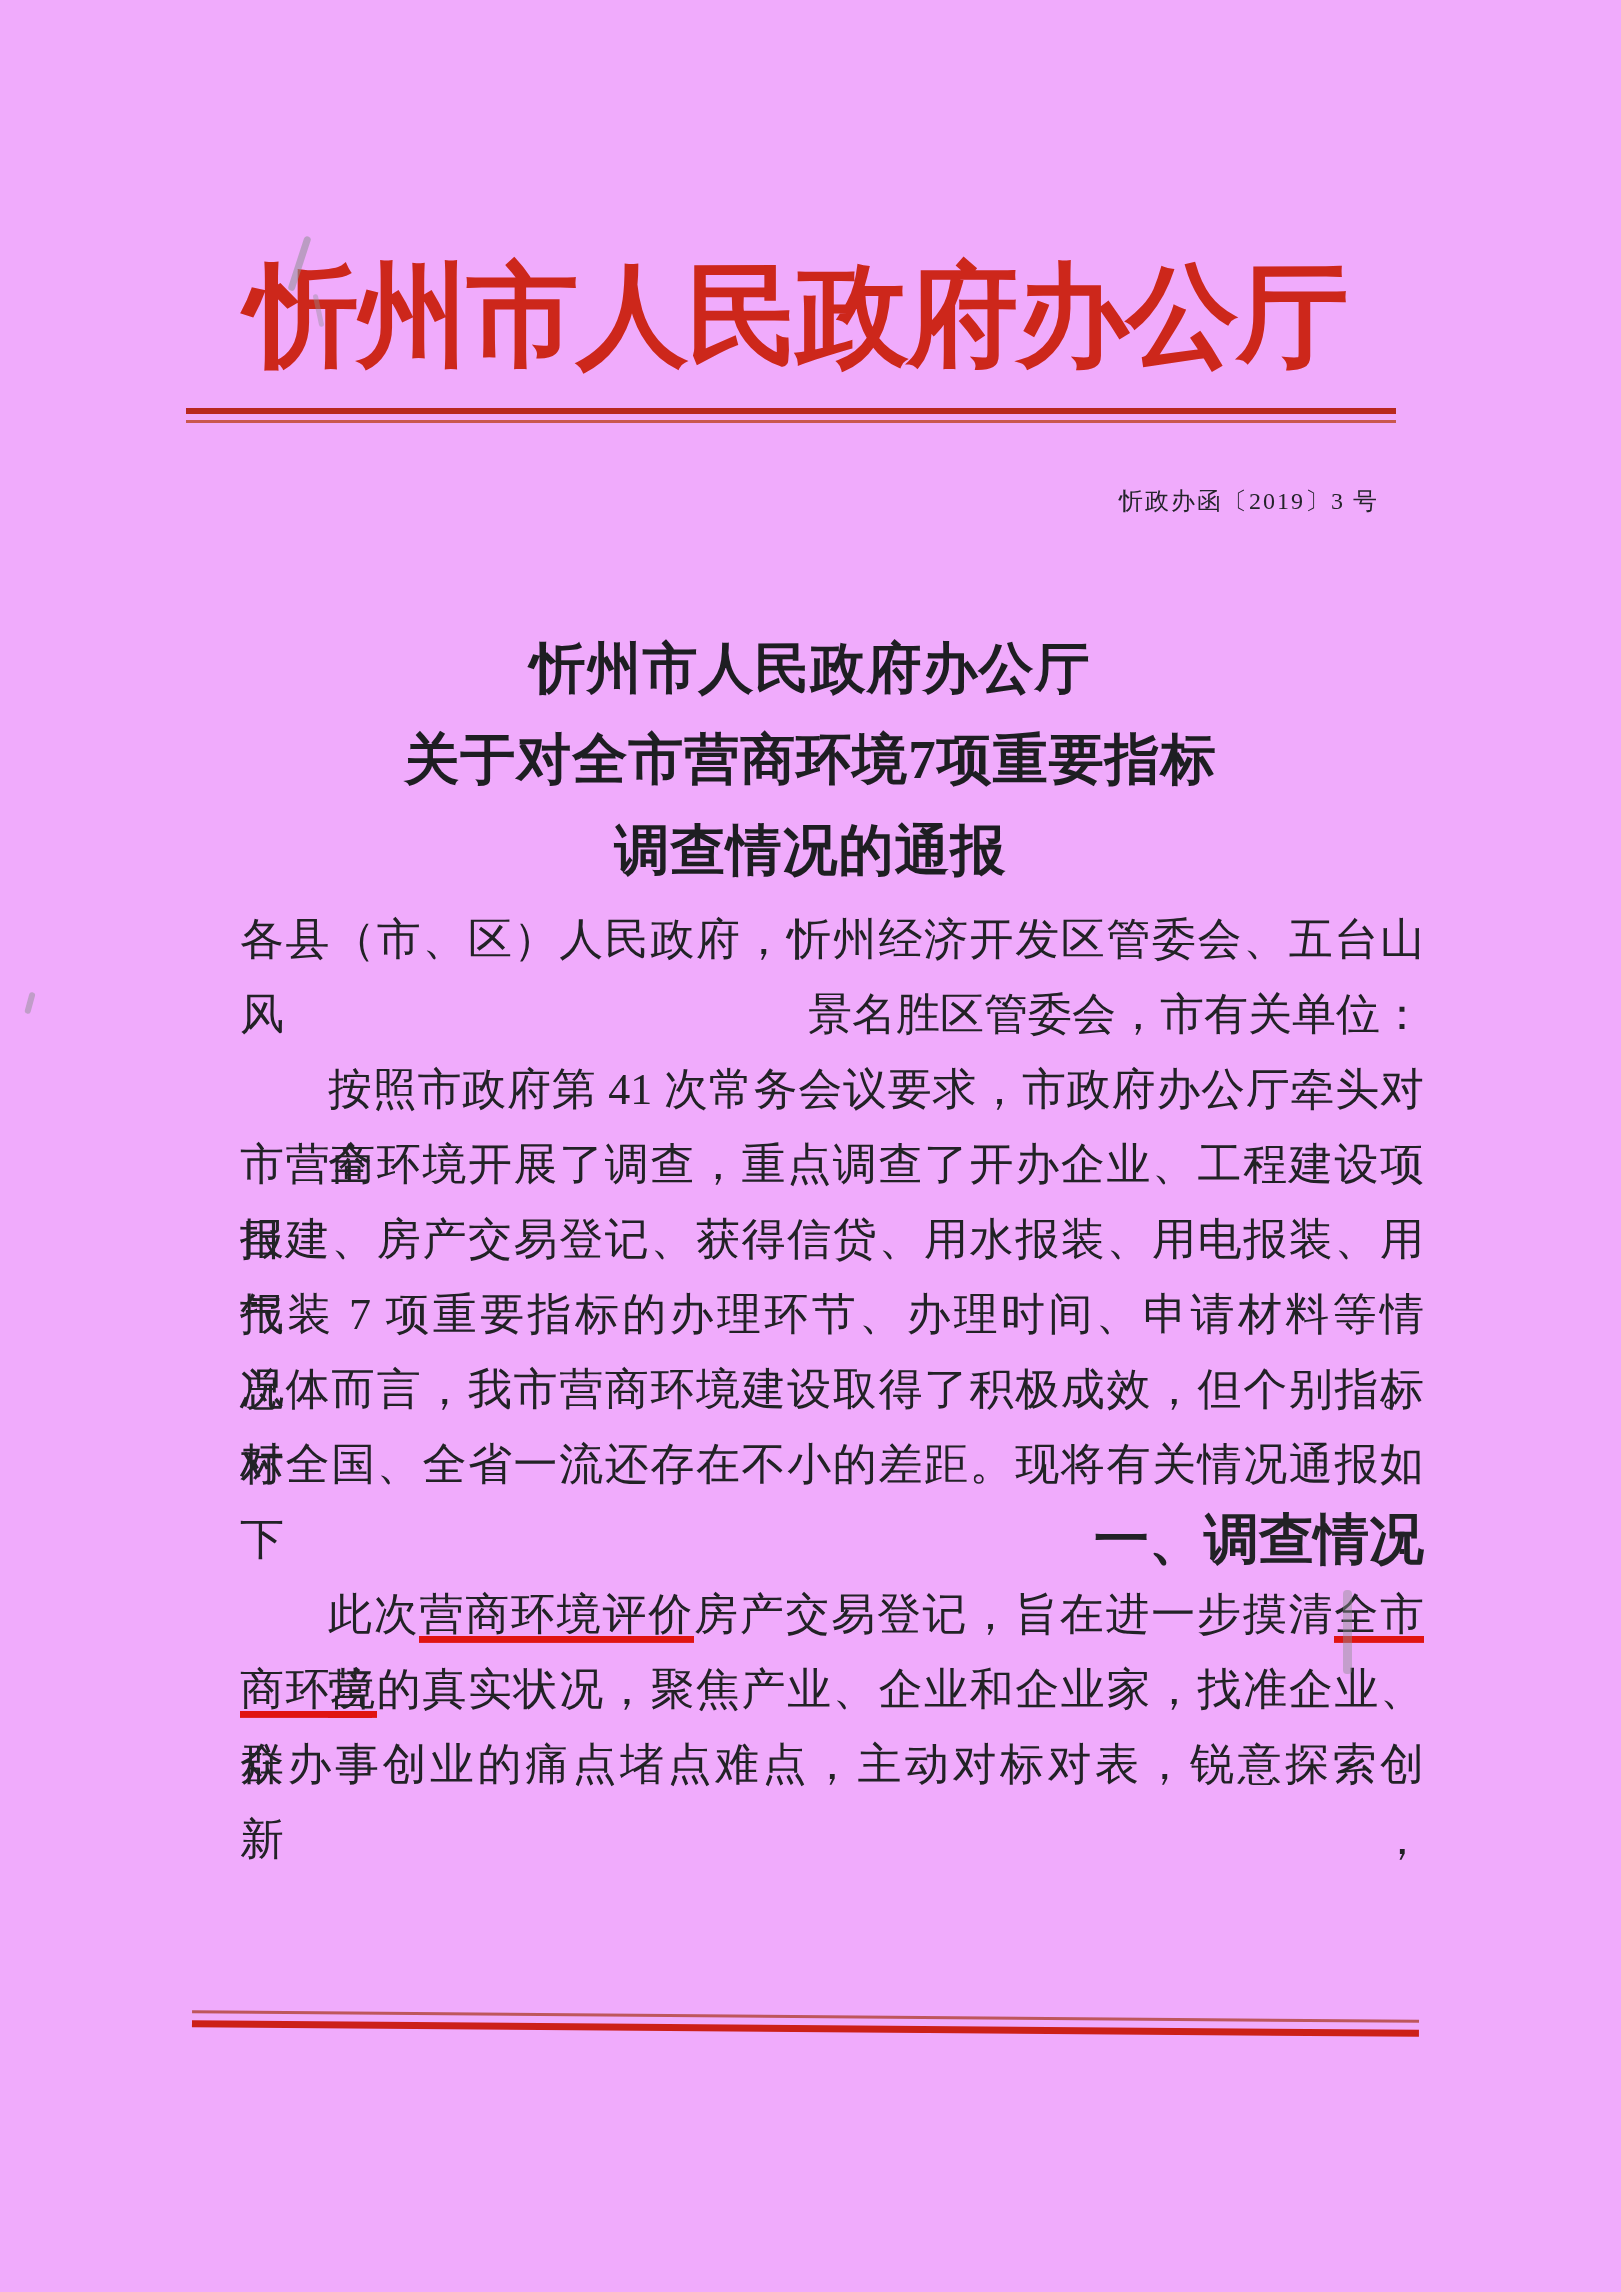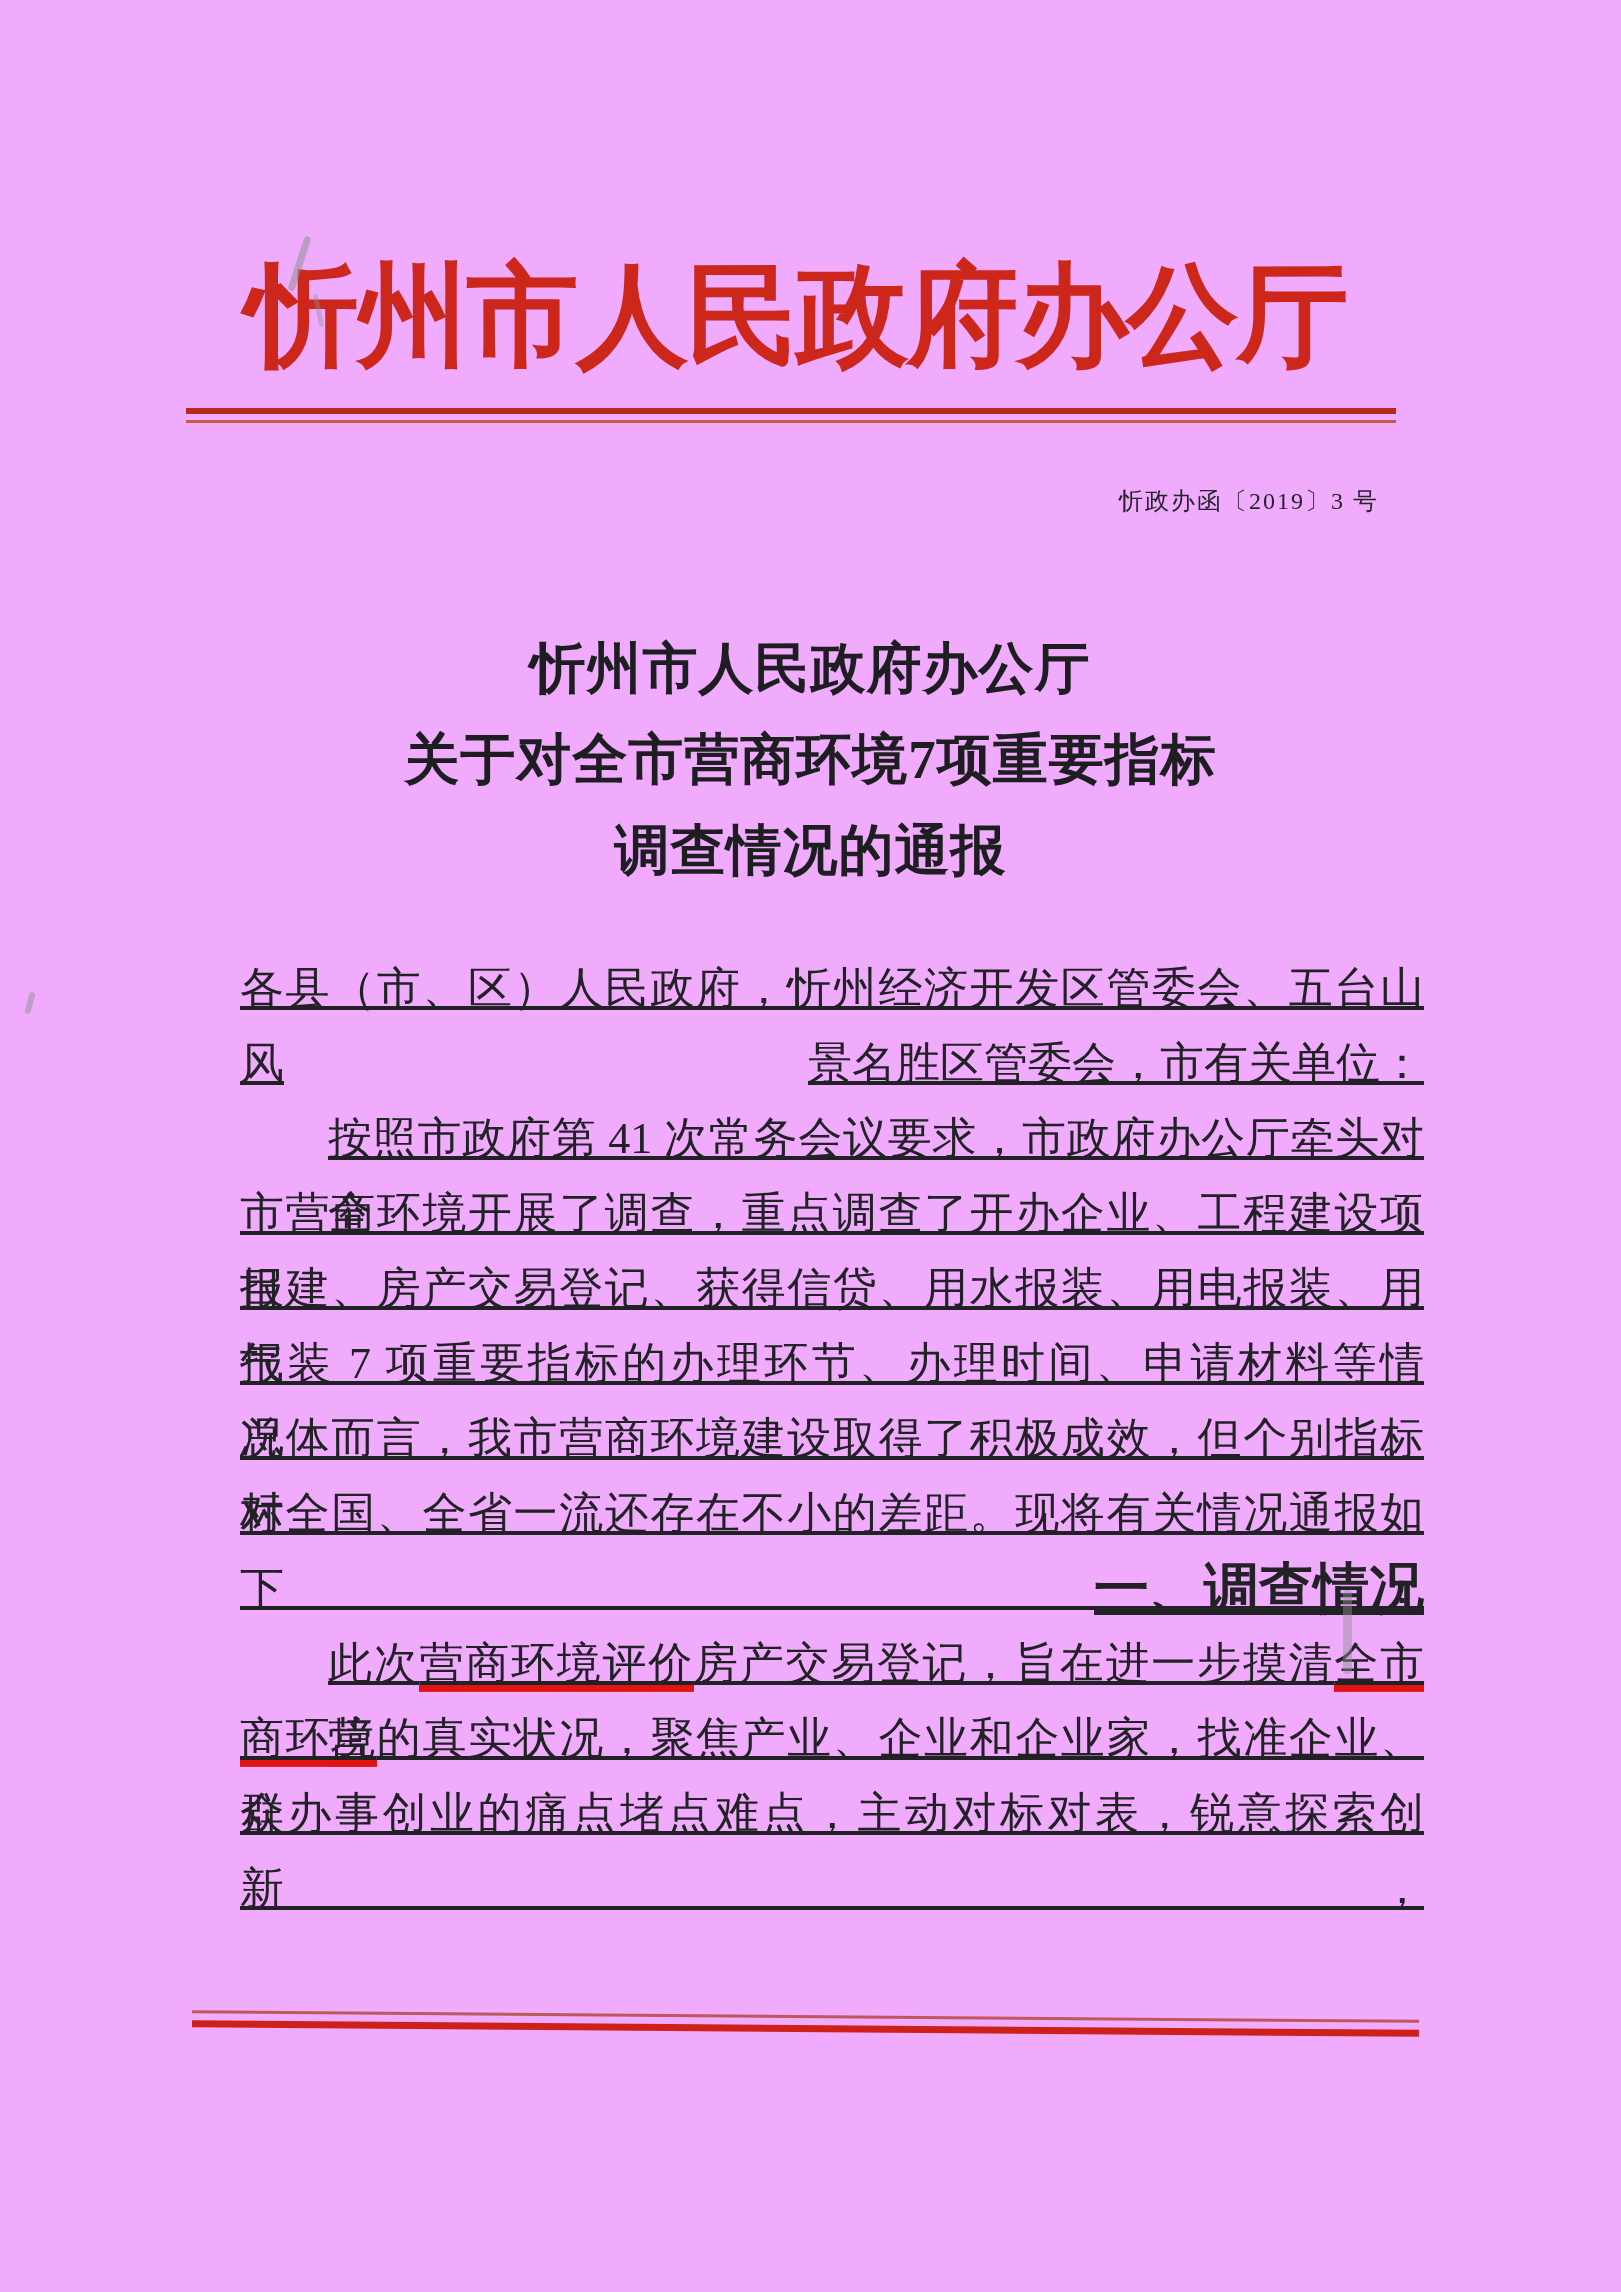--- a/index.html
+++ b/index.html
@@ -31,22 +31,22 @@
   }
   
   .doc-title{
     position:absolute; top:623px; left:193px; width:1235px;
     text-align:center; font-weight:bold; font-size:55px;
     line-height:91px; color:#1e1e22;
     letter-spacing:1px;
   }
   
   .body-block{
-    position:absolute; top:951px; left:240px; width:1184px;
-    font-size:44px; color:#222226;text-decoration:underline;
+    position:absolute; top:902px; left:240px; width:1184px;
+    font-size:44px; color:#222226;
   }
   .body-line{
     height:75px; line-height:75px;
     text-align:right;
     white-space:nowrap;
   }
   .body-line.fill{
     text-align:justify; text-align-last:justify;
     white-space:normal;
   }

